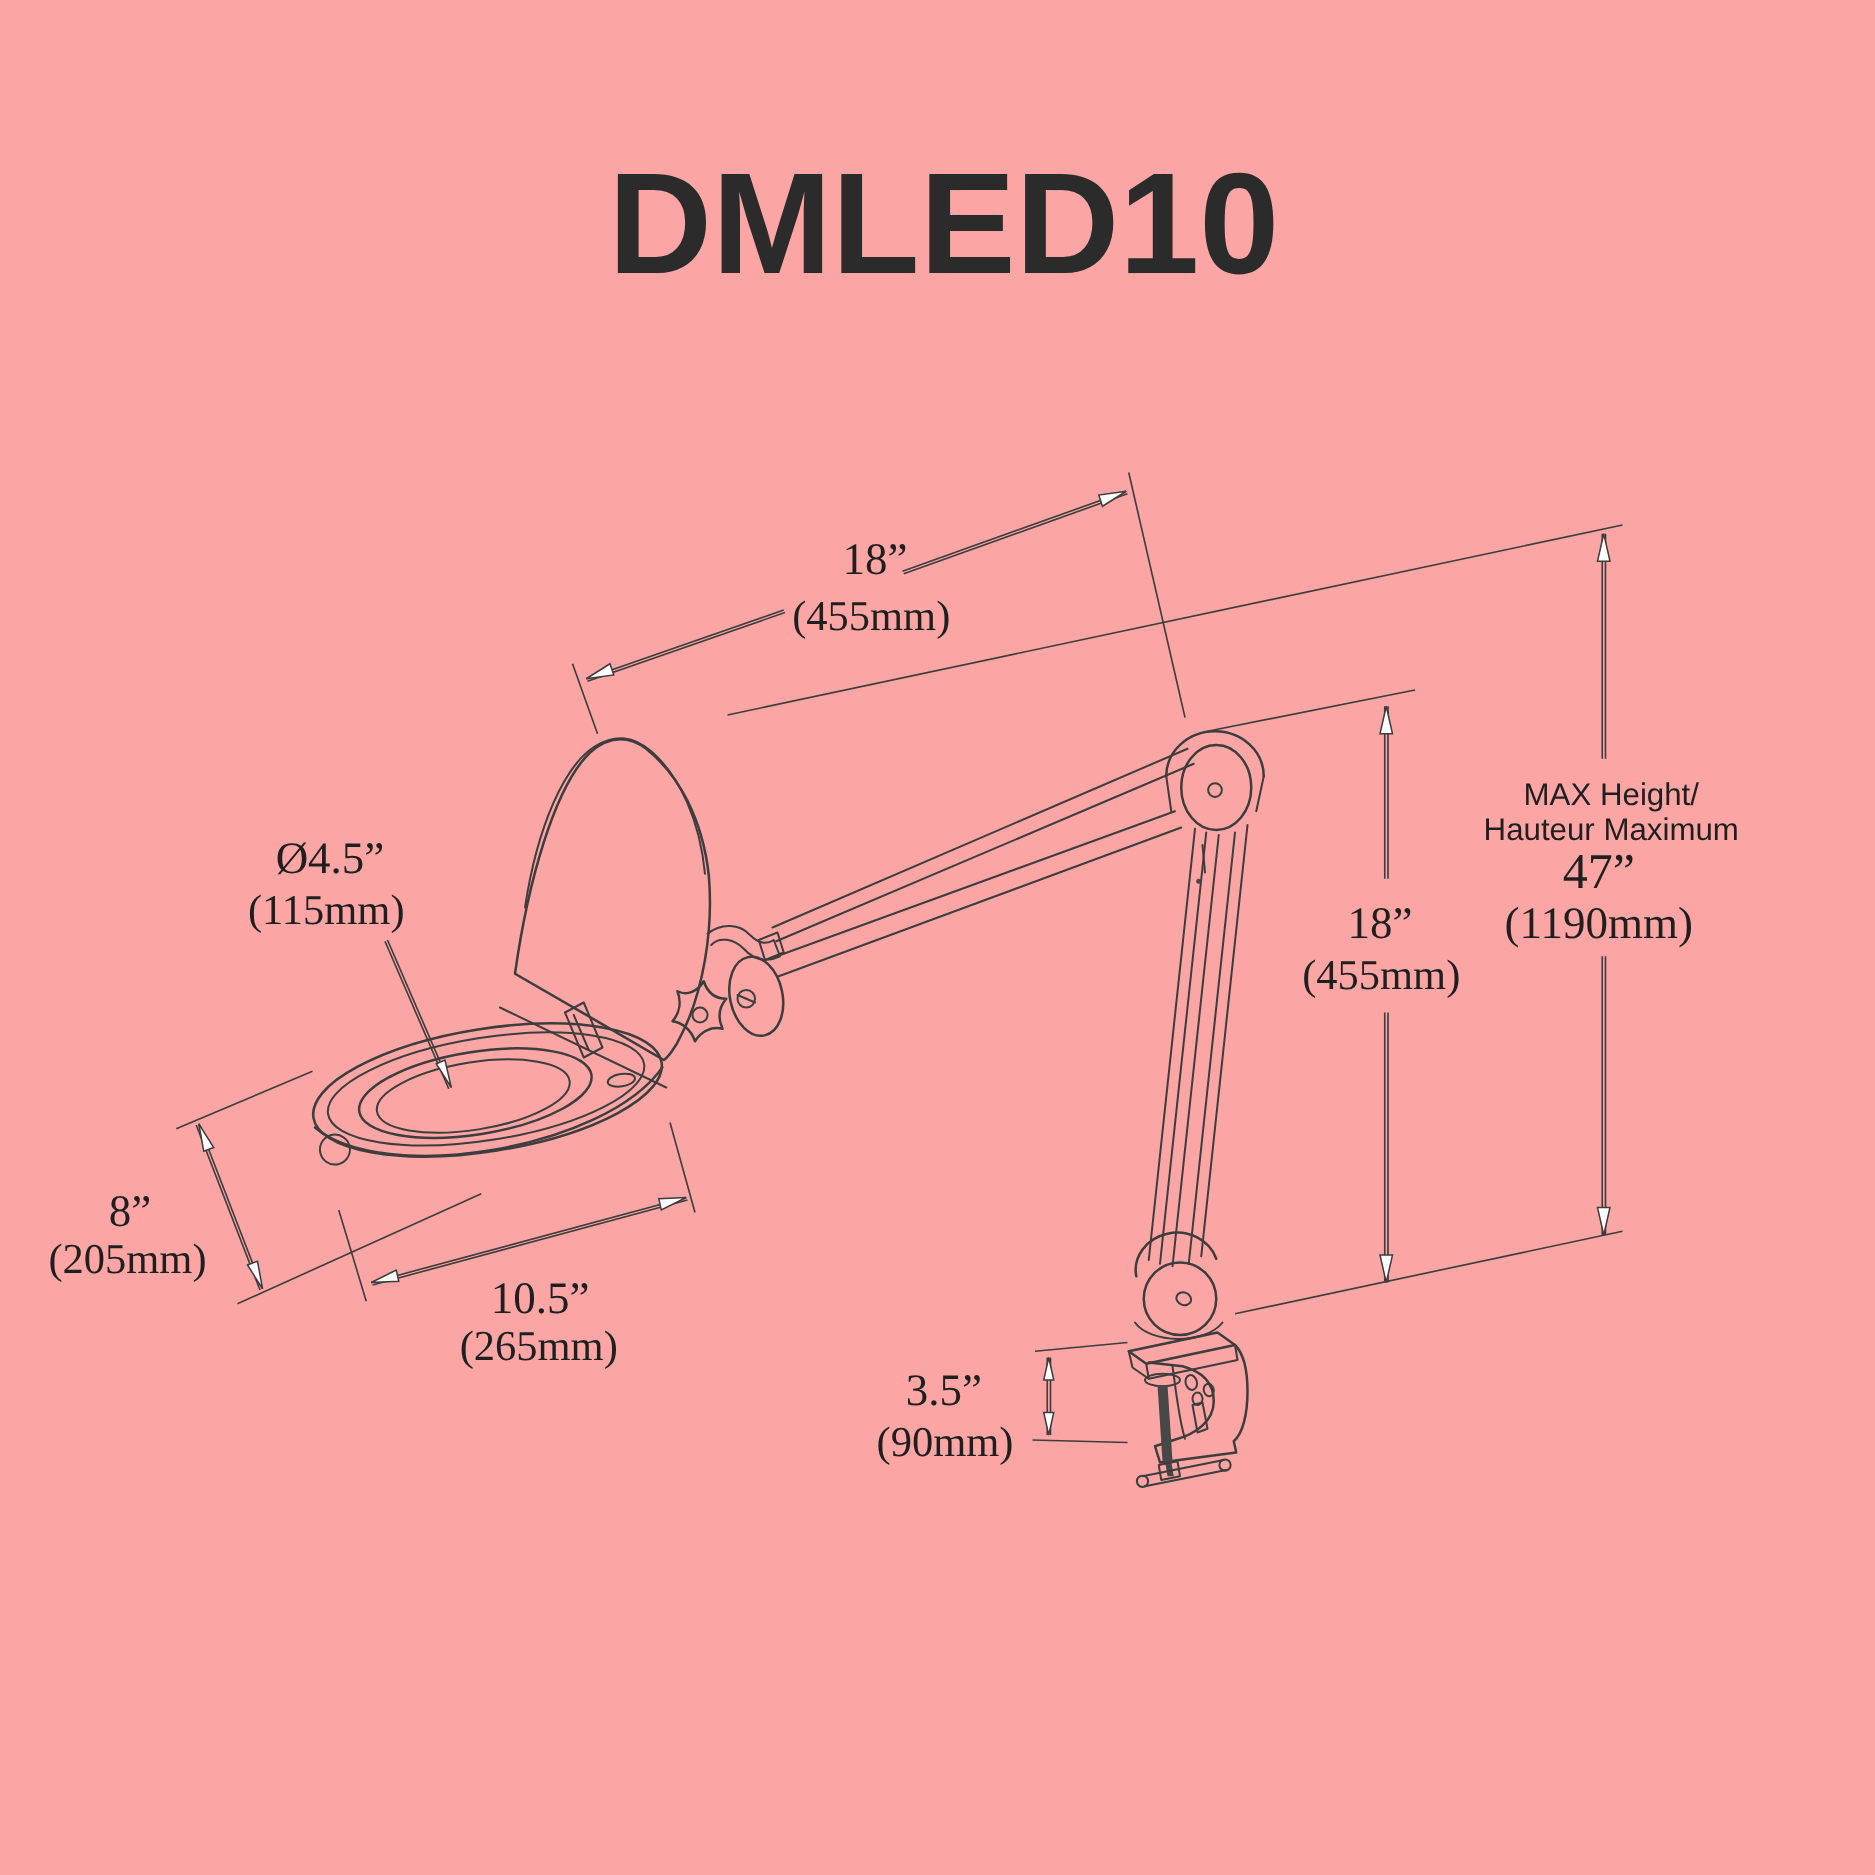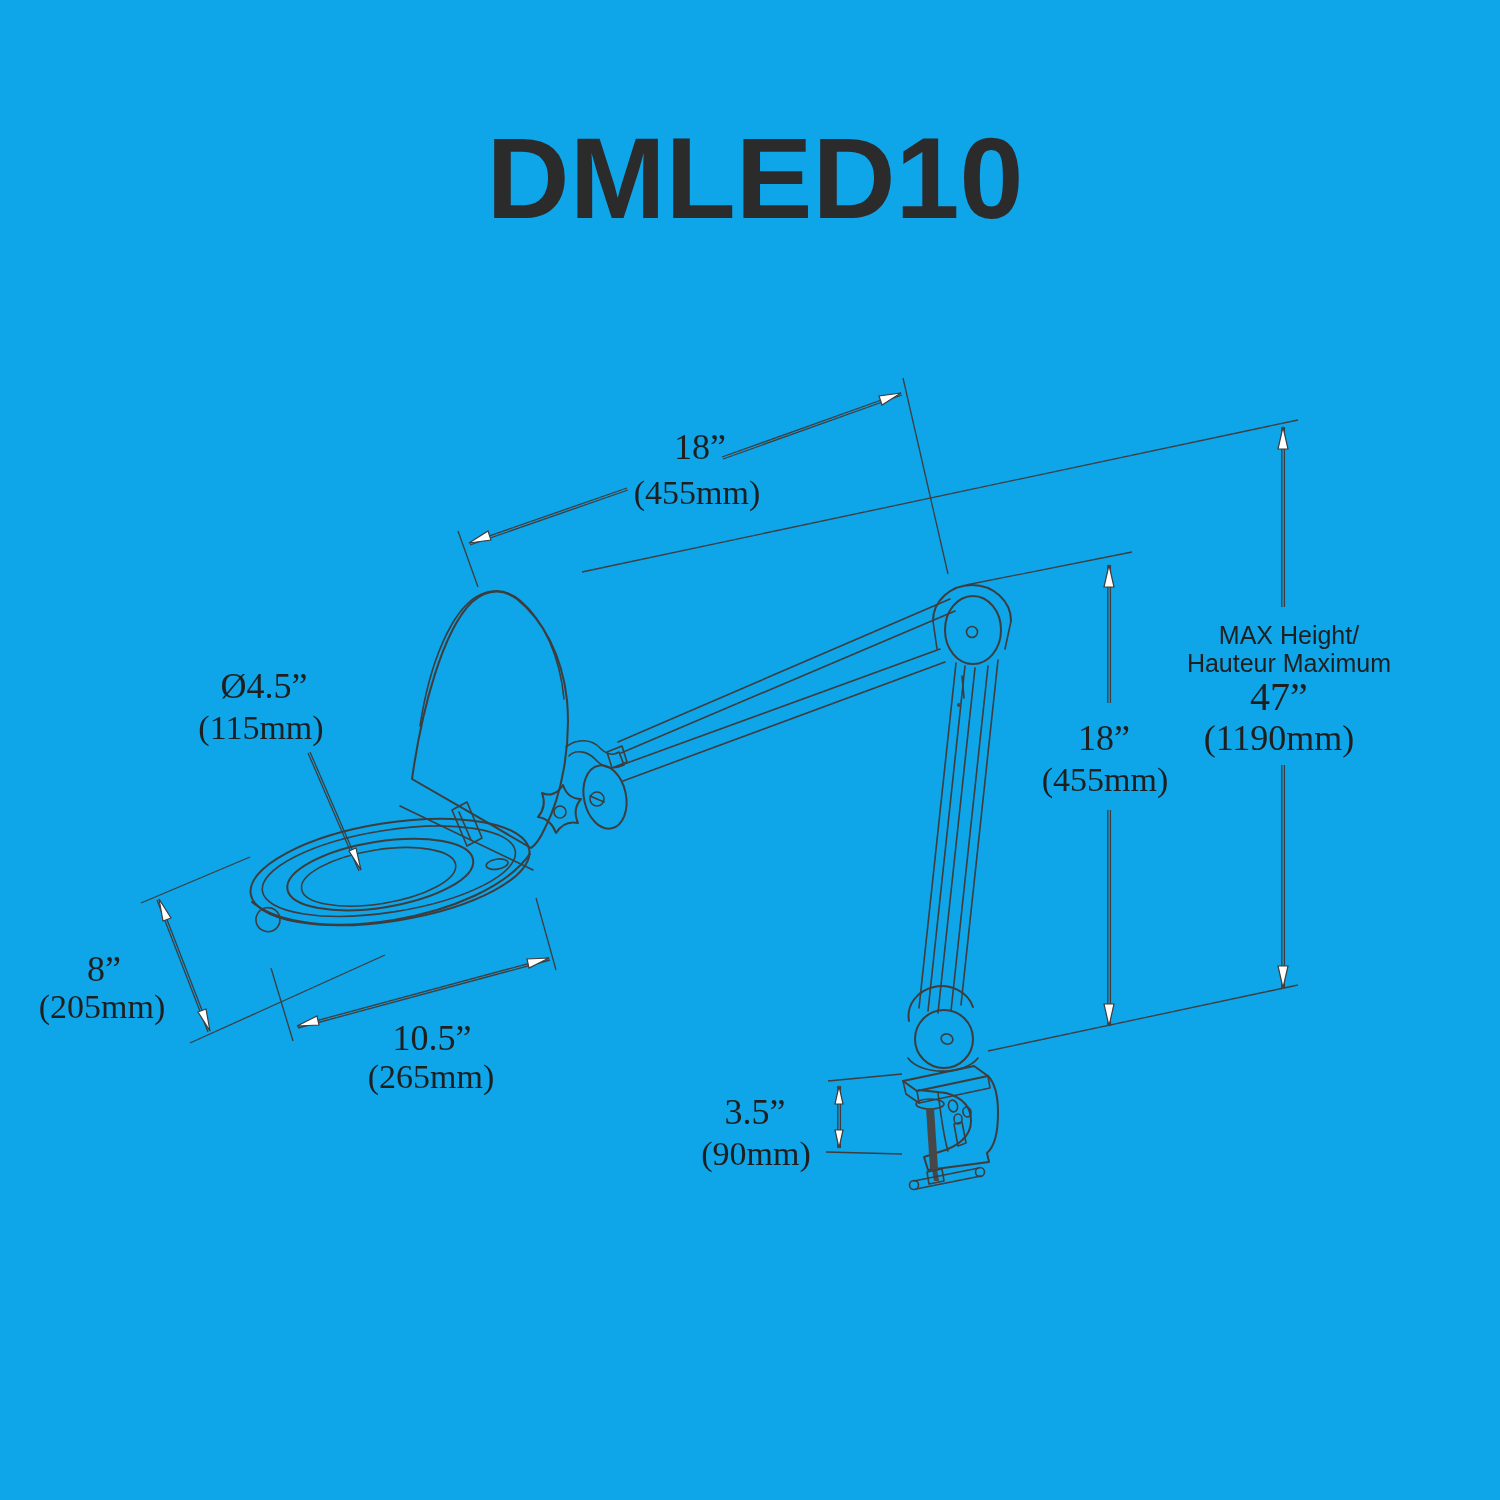--- a/index.html
+++ b/index.html
@@ -1,19 +1,19 @@
 <!DOCTYPE html>
 <html><head>
 <meta charset="utf-8">
 <style>
   html,body{margin:0;padding:0;background:#fff;}
   #canvas{
     position:relative;
     width:1500px;height:1500px;
-    background:#0ea5e9;
+    background:#fca5a5;
     font-family:"Liberation Serif", serif;
     overflow:hidden;
   }
   svg{display:block;}
   .title-text{
     font-family:"Liberation Sans", sans-serif;
     font-weight:bold;
     font-size:115px;
     fill:#2b2b2b;
   }

